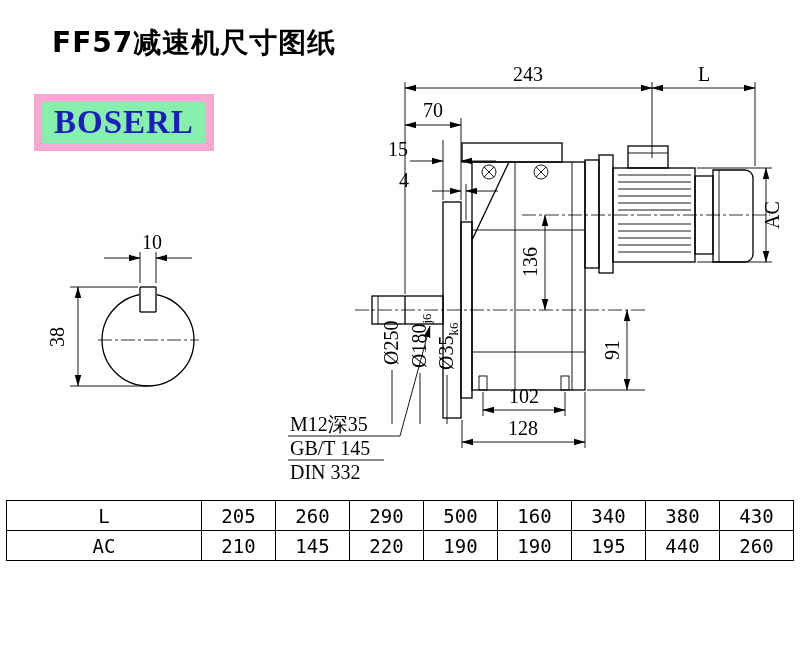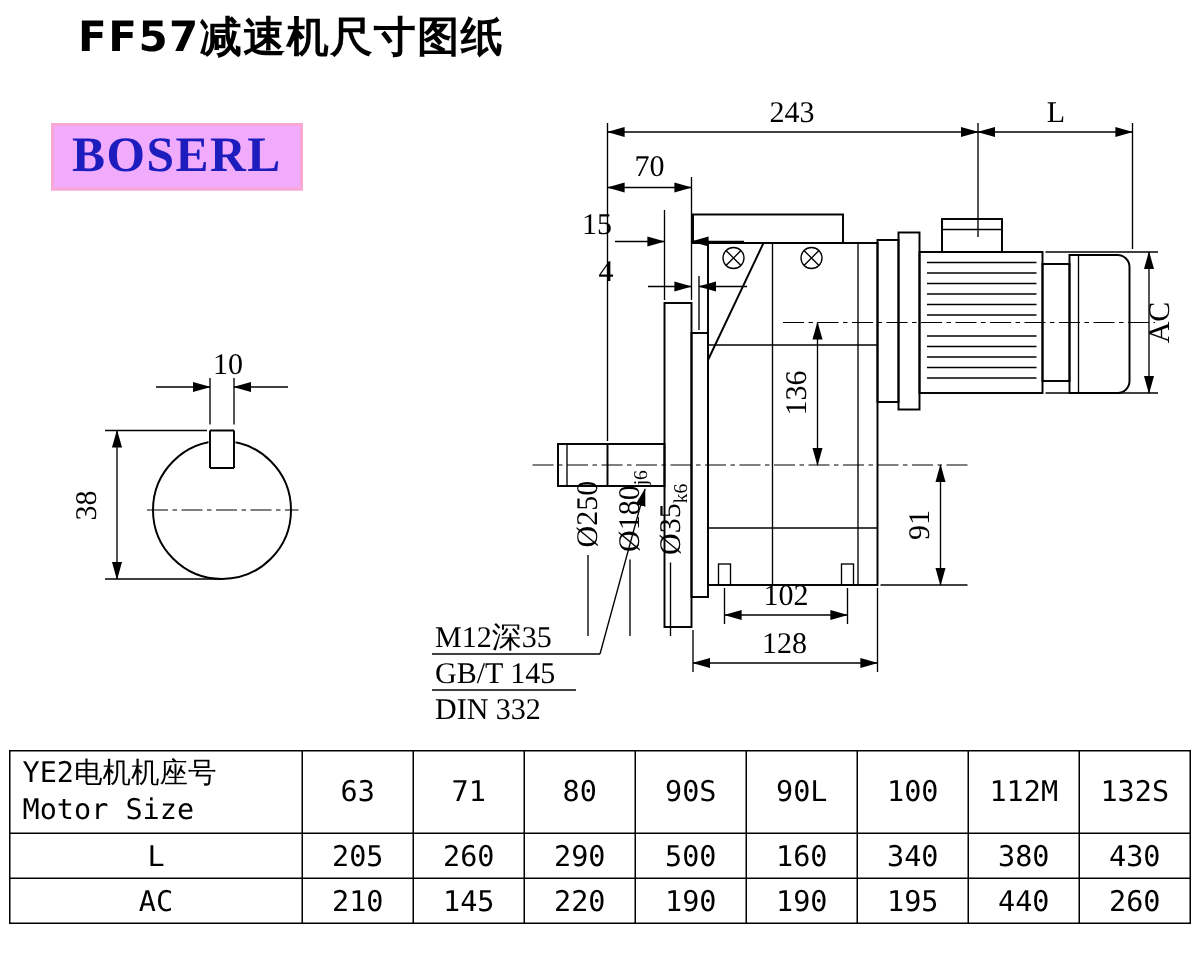--- a/index.html
+++ b/index.html
@@ -1,21 +1,21 @@
 <!DOCTYPE html>
 <html><head>
 <meta charset="utf-8">
 <style>
   html,body{margin:0;padding:0;background:#fff;}
   body{width:800px;height:646px;position:relative;overflow:hidden;
        font-family:"Liberation Sans",sans-serif;color:#000;}
   .abs{position:absolute;}
-  #title{left:52px;top:6px;font-size:28px;font-weight:bold;letter-spacing:1px;
+  #title{left:52px;top:24px;font-size:28px;font-weight:bold;letter-spacing:1px;
          font-family:"DejaVu Sans",sans-serif;}
-  #logo{left:34px;top:82px;border:2px solid #f9a8d4;background:#f0abfc;
+  #logo{left:34px;top:94px;border:8px solid #f9a8d4;background:#86efac;
         padding:2px 12px;font-family:"Liberation Serif",serif;font-weight:bold;
         font-size:33px;color:#1d1dbe;letter-spacing:1px;}
   svg{position:absolute;left:0;top:0;}
   .ln{stroke:#000;stroke-width:1.3;fill:none;}
   .thin{stroke:#000;stroke-width:0.9;fill:none;}
   .dim{stroke:#000;stroke-width:0.9;fill:none;}
   .cl{stroke:#000;stroke-width:0.8;fill:none;stroke-dasharray:14 3 3 3;}
   .wh{fill:#fff;stroke:none;}
   text.dtxt{font-family:"Liberation Serif",serif;font-size:20px;fill:#000;stroke:none;}
   text.dtxt .tol{font-size:13px;}
@@ -190,34 +190,20 @@
         <col>
         <col>
         <col>
         <col>
         <col>
         <col>
         <col>
         <col>
     </colgroup>
     <tbody>
-        <tr class="hdr">
-      <td class="corner">
-        <div>YE2电机机座号</div>
-        <div>Motor Size</div>
-      </td>
-      <td>63</td>
-      <td>71</td>
-      <td>80</td>
-      <td>90S</td>
-      <td>90L</td>
-      <td>100</td>
-      <td>112M</td>
-      <td>132S</td>
-    </tr>
     <tr>
       <td>L</td>
       <td>205</td>
       <td>260</td>
       <td>290</td>
       <td>500</td>
       <td>160</td>
       <td>340</td>
       <td>380</td>
       <td>430</td>

